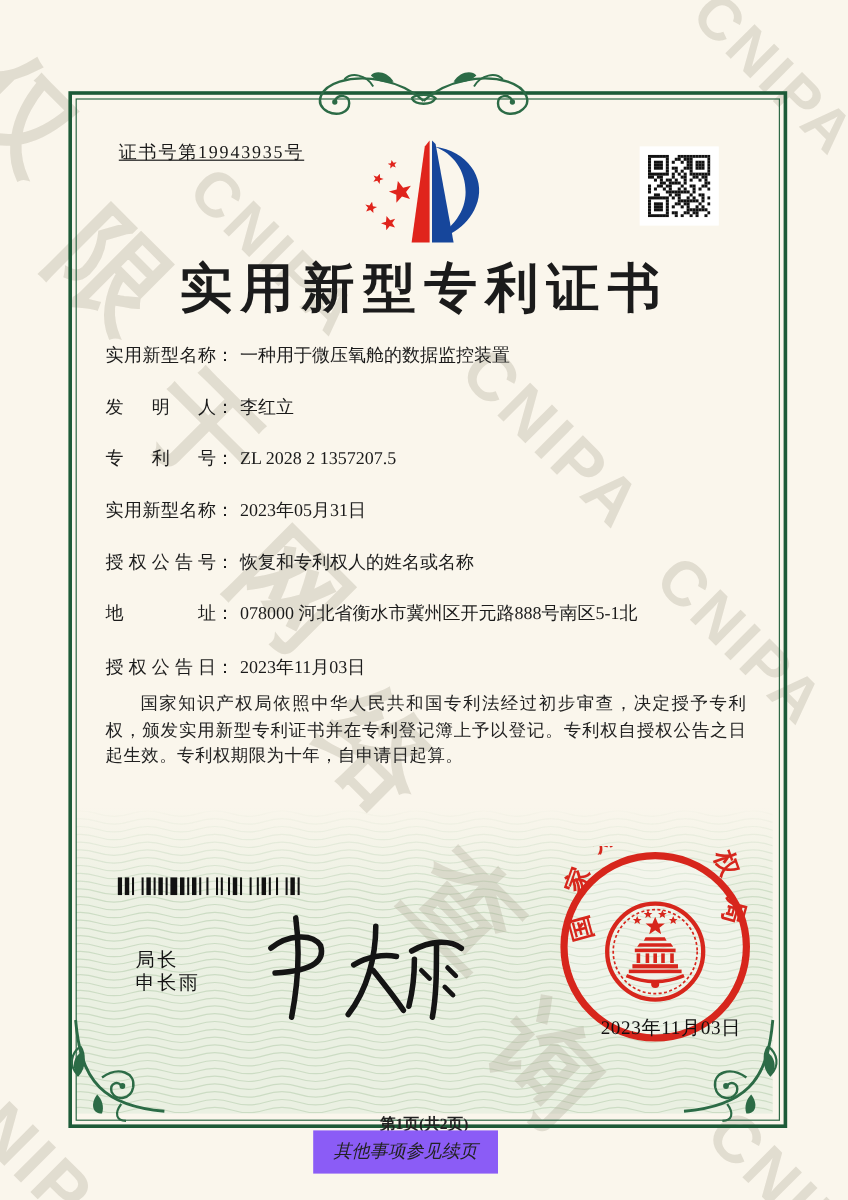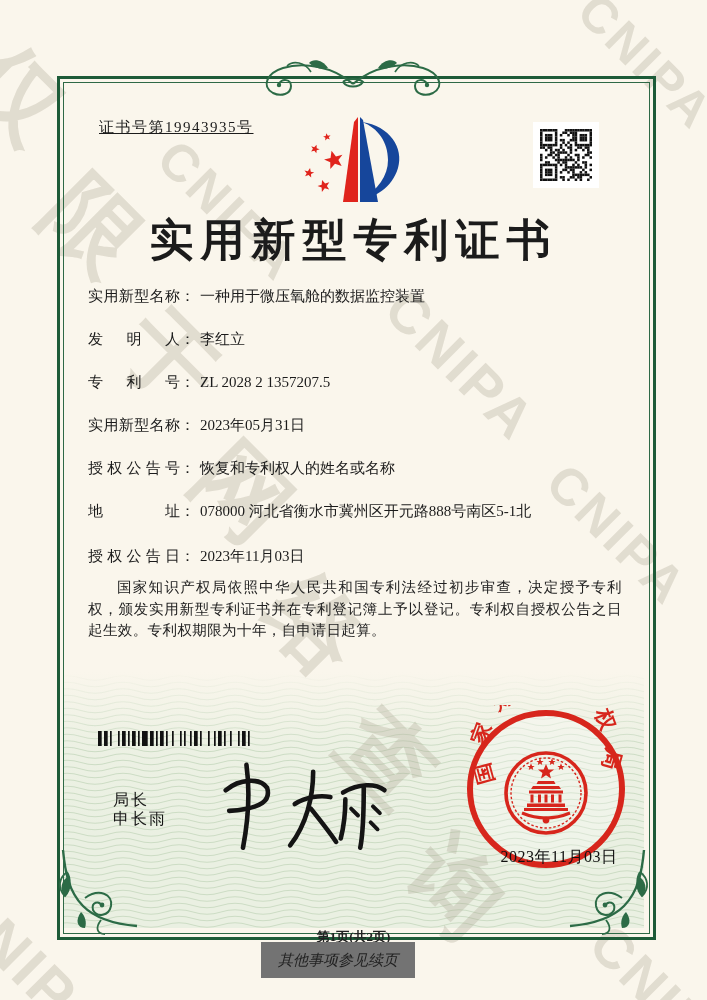--- a/index.html
+++ b/index.html
@@ -44,21 +44,21 @@
   .barcode{position:absolute;left:98px;top:731px;z-index:2;}
   .dtitle,.dname{position:absolute;left:113px;z-index:2;font-size:16px;letter-spacing:2px;
                  font-family:"Liberation Sans","DejaVu Sans",sans-serif;color:#141414;}
   .dtitle{top:790px;} .dname{top:809px;}
   .sig{position:absolute;left:213px;top:758px;z-index:3;}
   .seal{position:absolute;left:462px;top:705px;z-index:3;}
   .sealdate{position:absolute;left:479px;top:847px;width:160px;text-align:center;z-index:4;
             font-size:16px;letter-spacing:.5px;color:#111;}
   .pagefoot{position:absolute;left:57px;width:593px;top:928px;text-align:center;
             font-size:13px;z-index:2;color:#222;font-weight:bold;}
-  .note{position:absolute;left:261px;top:942px;width:154px;height:36px;background:#737373;
+  .note{position:absolute;left:261px;top:942px;width:154px;height:36px;background:#8b5cf6;
         z-index:2;text-align:center;line-height:36px;font-size:15px;font-style:italic;color:#222;}
 </style>
 </head>
 <body>
 
 <div class="page">
 
   <div class="waveband">
     <svg id="waves" width="581" height="256">
         <path d="M-10,6 q14,-4.5 28,0 t28,0 q14,-4.5 28,0 t28,0 q14,-4.5 28,0 t28,0 q14,-4.5 28,0 t28,0 q14,-4.5 28,0 t28,0 q14,-4.5 28,0 t28,0 q14,-4.5 28,0 t28,0 q14,-4.5 28,0 t28,0 q14,-4.5 28,0 t28,0 q14,-4.5 28,0 t28,0 q14,-4.5 28,0 t28,0" fill="none" stroke="#ccdcc4" stroke-width="1"></path>

